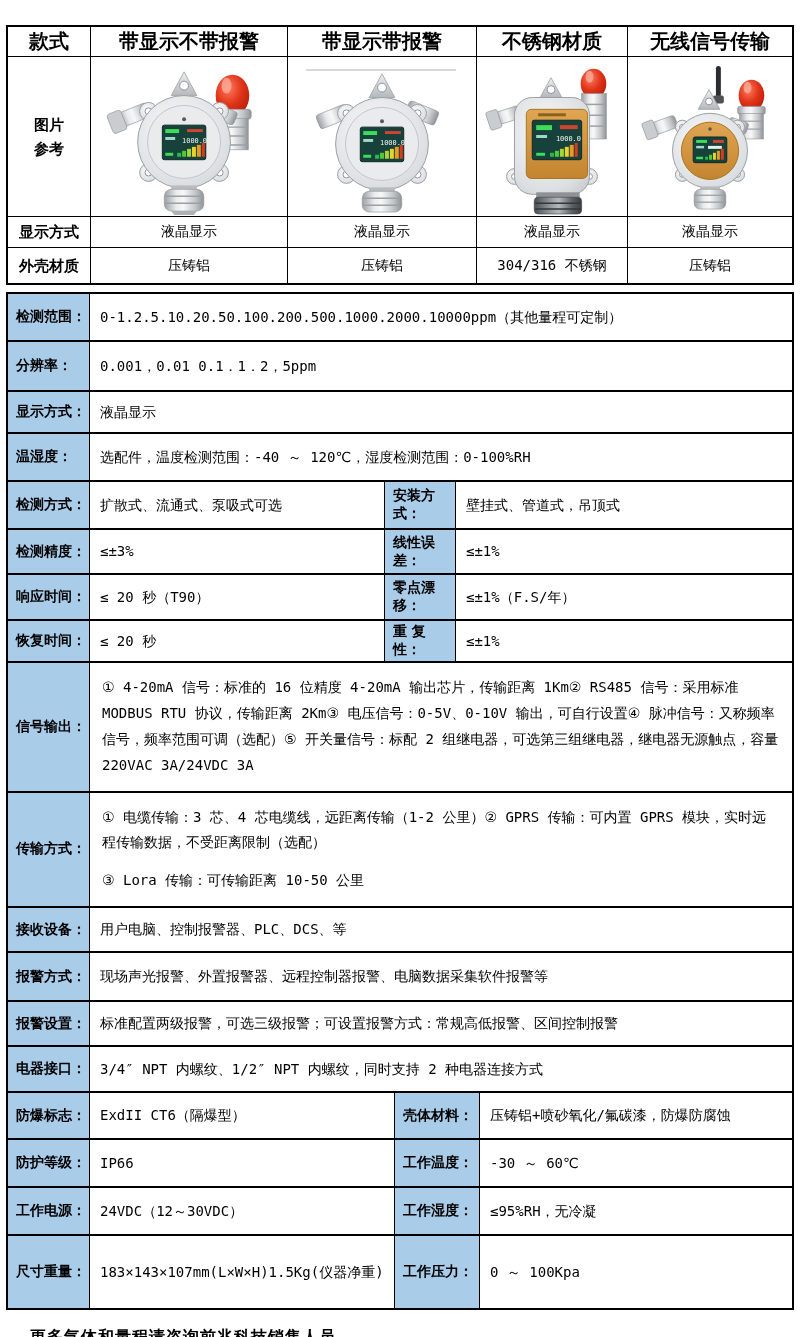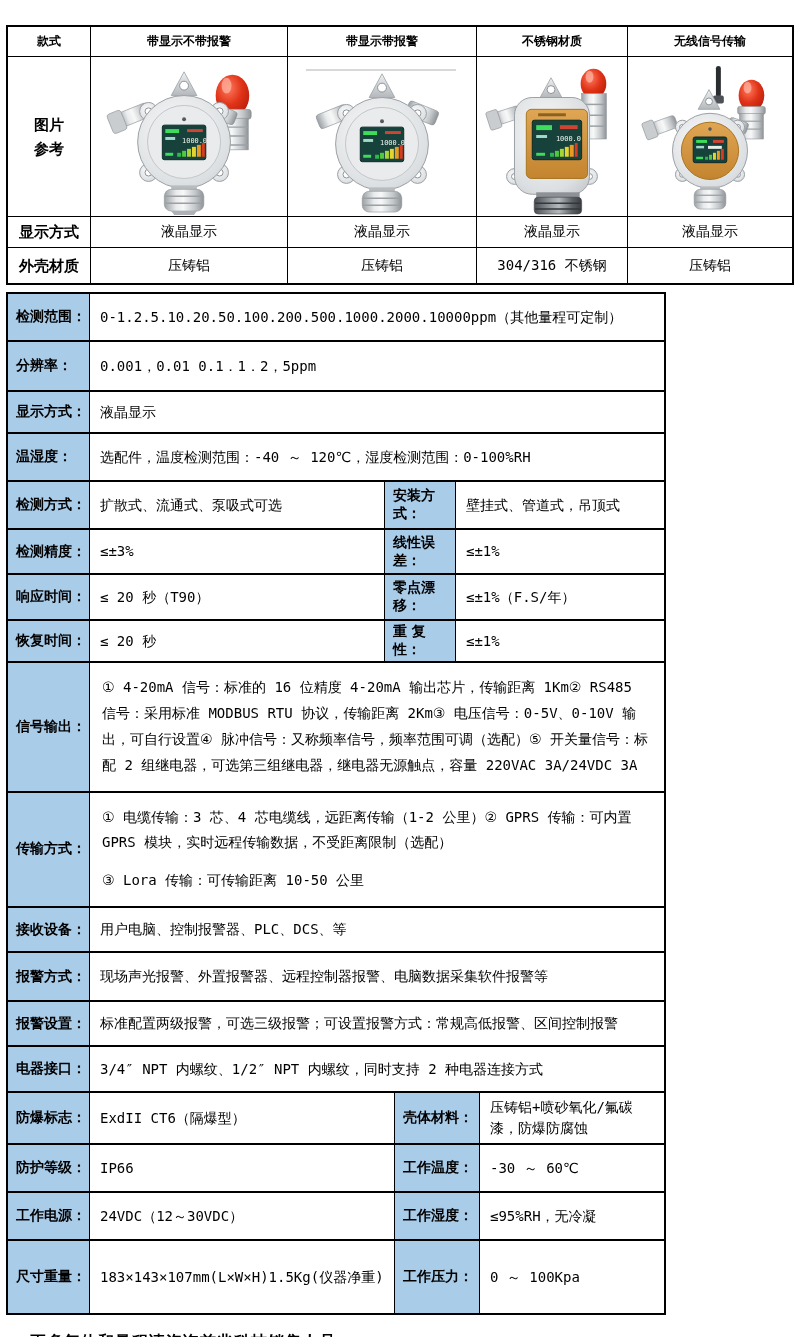--- a/index.html
+++ b/index.html
@@ -20,27 +20,27 @@
     width: 788px;
   }
   .tt-cell {
     border-left: 1px solid #000;
     border-top: 1px solid #000;
     display: flex; align-items: center; justify-content: center;
     font-size: 14px; overflow: hidden; background: #fff;
   }
   .tt-cell.c0 { border-left: none; }
   .tt-cell.r0 { border-top: none; }
-  .tt-head { font-weight: bold; font-size: 12px; }
+  .tt-head { font-weight: bold; font-size: 20px; }
   .tt-rowlab { font-weight: bold; font-size: 15px; flex-direction: column; line-height: 1.6; }
   .tt-val { font-family: "DejaVu Sans Mono", "DejaVu Sans", sans-serif; font-size: 14px; }
   .img-cell { position: relative; }
 
   
-  .spec-table { border: 2px solid #000; width: 660px; margin-top: 7px; }
+  .spec-table { border: 2px solid #000; width: 788px; margin-top: 7px; }
   .sr { display: grid; border-bottom: 2px solid #000; }
   .sr:last-child { border-bottom: none; }
   .sr.full  { grid-template-columns: 82px 1fr; }
   .sr.pairA { grid-template-columns: 82px 294px 72px 1fr; }
   .sr.pairB { grid-template-columns: 82px 304px 86px 1fr; }
   .lab {
     background: #a9cce9;
     border-right: 1px solid #000;
     font-weight: bold; font-size: 14px;
     display: flex; align-items: center;

